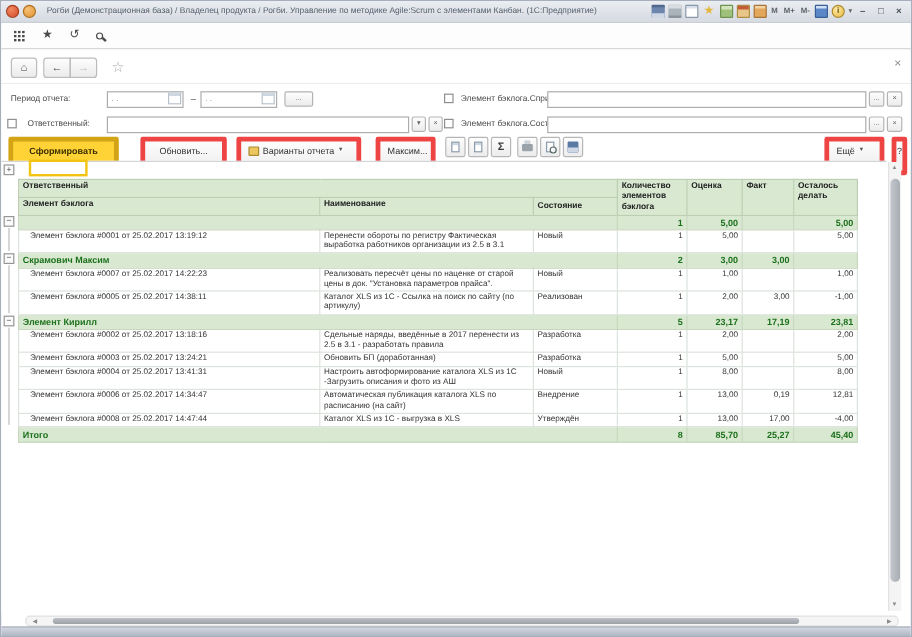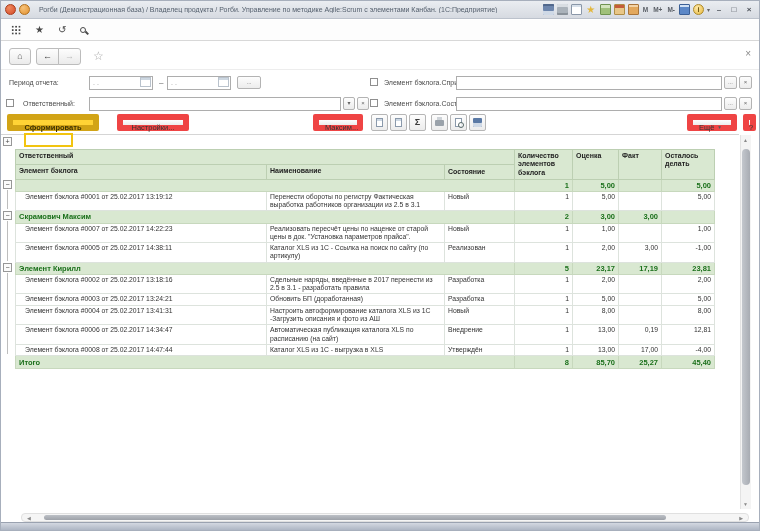--- a/index.html
+++ b/index.html
@@ -61,21 +61,21 @@
     padding:2px 3px;overflow:hidden;}
   .calbtn{position:absolute;right:1px;top:1px;width:11px;height:10px;background:#fff;border:1px solid #b9c2cc;
     box-shadow:inset 0 2px 0 #cdd7e1;}
   .dash{position:absolute;font-size:8px;color:#555;}
   .sqbtn{position:absolute;height:13px;border:1px solid #b3b3b3;border-radius:2px;
     background:linear-gradient(#fdfdfd,#ececec);font-size:6px;color:#666;text-align:center;line-height:11px;}
   .cbx{position:absolute;width:8px;height:8px;border:1px solid #8f8f8f;background:#fff;}
 
   
   .cmdbar{position:absolute;left:0;top:113px;width:100%;height:20px;background:#fff;}
-  .cbtn{position:absolute;top:0;height:17px;border:6px solid #ef4444;border-radius:2px;
+  .cbtn{position:absolute;top:0;height:32px;border:4px solid #ef4444;border-radius:2px;
     background:linear-gradient(#fdfdfd,#ececec);font-size:7.5px;color:#333;text-align:center;line-height:15px;
     padding:0 6px;white-space:nowrap;}
   .cbtn.gen{background:var(--accent);border-color:#d2a416;font-weight:bold;color:#3c3000;}
   .ibtn{position:absolute;top:0;width:17px;height:17px;border:1px solid #b6b6b6;border-radius:2px;
     background:linear-gradient(#fdfdfd,#ececec);display:flex;align-items:center;justify-content:center;}
   .ic-page{width:7px;height:9px;border:1px solid #8a99ab;background:#fff;box-shadow:inset 0 2px 0 #cdd8e3;}
   .ic-sigma{font-size:9px;font-weight:bold;color:#3a3a3a;line-height:9px;}
   .ic-print{width:9px;height:6px;background:#9aa2aa;border-radius:1px;position:relative;}
   .ic-print::before{content:"";position:absolute;left:2px;top:-3px;width:5px;height:3px;background:#ced3d8;}
   .ic-prev{width:7px;height:9px;border:1px solid #8a99ab;background:#fff;position:relative;}
@@ -183,21 +183,28 @@
 
     <span class="cbx" style="left:369px;top:29px;"></span>
     <span class="flabel" style="left:383px;top:30px;">Элемент бэклога.Состояние:</span>
     <div class="field" style="left:455px;top:27px;width:266px;color:#333;"></div>
     <div class="sqbtn" style="left:723px;top:27px;width:13px;">...</div>
     <div class="sqbtn" style="left:738px;top:27px;width:13px;">×</div>
   </div>
 
   <div class="cmdbar">
     <div class="cbtn gen" style="left:6px;width:92px;">Сформировать</div>
-    <div class="cbtn" style="left:116px;width:72px;">Настройки...</div>
+    <div class="cbtn" style="left:116px;width:72px;">Обновить...</div>
+    <div class="cbtn" style="left:196px;width:104px;">
+      <span class="vbtn-inner">
+          <span class="ic-fold"></span>
+          <span>Варианты отчета</span>
+          <span class="carr">▾</span>
+        </span>
+    </div>
     <div class="cbtn" style="left:312px;width:50px;">Максим...</div>
     <div class="ibtn" style="left:370px;">
         <span class="ic-page"></span>
       </div>
     <div class="ibtn" style="left:389px;">
         <span class="ic-page"></span>
       </div>
     <div class="ibtn" style="left:408px;">
         <span class="ic-sigma">Σ</span>
       </div>

